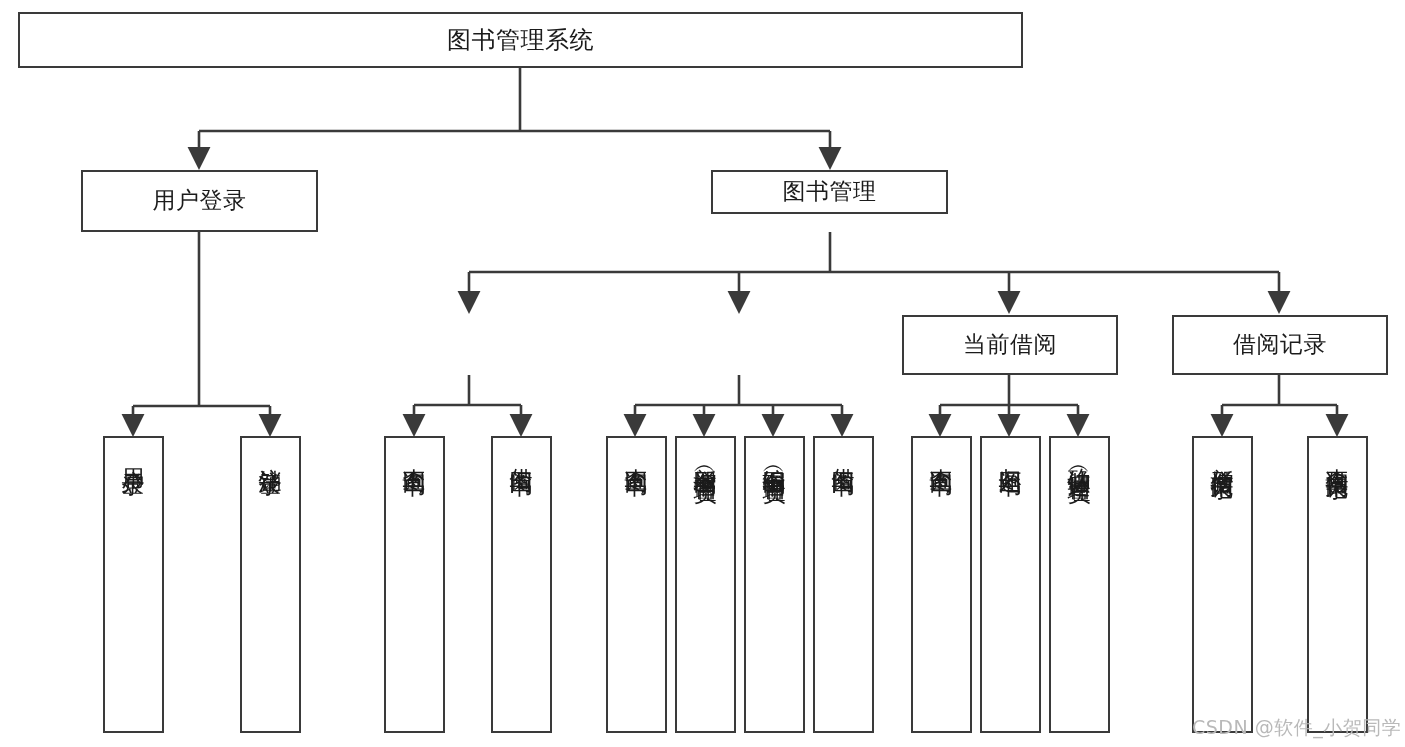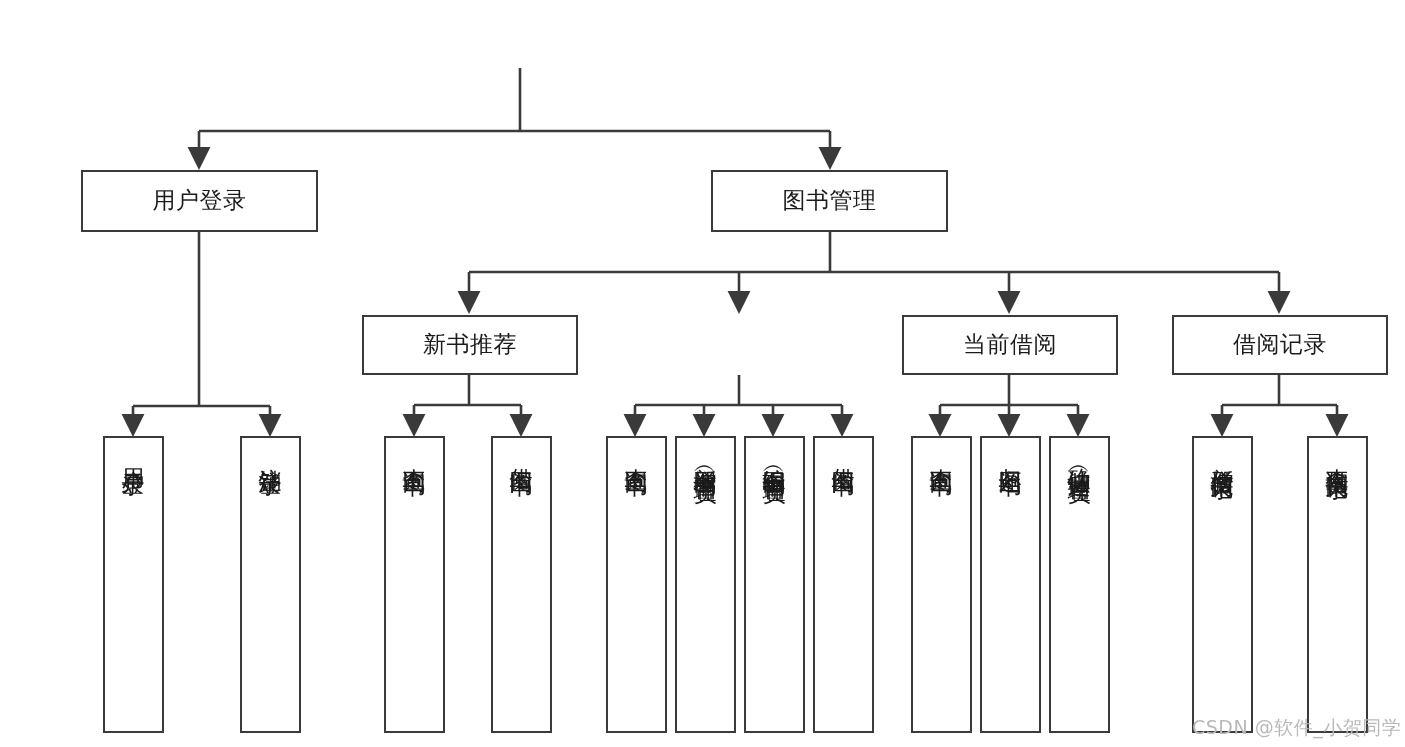--- a/index.html
+++ b/index.html
@@ -120,31 +120,31 @@
       <path d="M 1009 405 L 1009 433" marker-end="url(#arrow)"></path>
       <path d="M 1078 405 L 1078 433" marker-end="url(#arrow)"></path>
 
       <path d="M 1279 375 L 1279 405"></path>
       <path d="M 1222 405 L 1337 405"></path>
       <path d="M 1222 405 L 1222 433" marker-end="url(#arrow)"></path>
       <path d="M 1337 405 L 1337 433" marker-end="url(#arrow)"></path>
     </g>
   </svg>
 
+  <div class="node horiz root" style="left:18px; top:12px; width:1005px; height:56px;">
+    <span class="label">图书管理系统</span>
+  </div>
 
   <div class="node horiz" style="left:81px; top:170px; width:237px; height:62px;">
     <span class="label">用户登录</span>
   </div>
-  <div class="node horiz" style="left:711px; top:170px; width:237px; height:62px;">
+  <div class="node horiz" style="left:711px; top:170px; width:237px; height:44px;">
     <span class="label">图书管理</span>
   </div>
 
-  <div class="node horiz" style="left:362px; top:315px; width:216px; height:60px;">
-    <span class="label">新书推荐</span>
-  </div>
   <div class="node horiz" style="left:1172px; top:315px; width:216px; height:60px;">
     <span class="label">借阅记录</span>
   </div>
   <div class="node horiz" style="left:902px; top:315px; width:216px; height:60px;">
     <span class="label">当前借阅</span>
   </div>
 
   <div class="node vert" style="left:103px; top:436px; width:61px; height:297px;">
     <span class="label">用户登录</span>
   </div>

